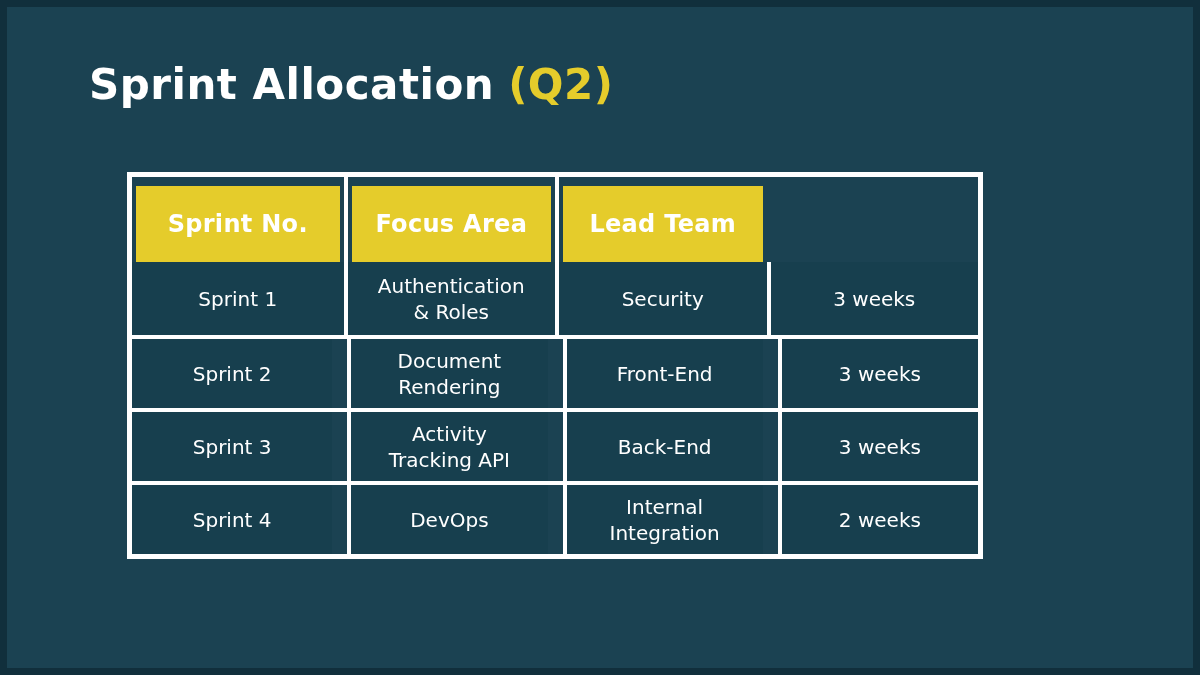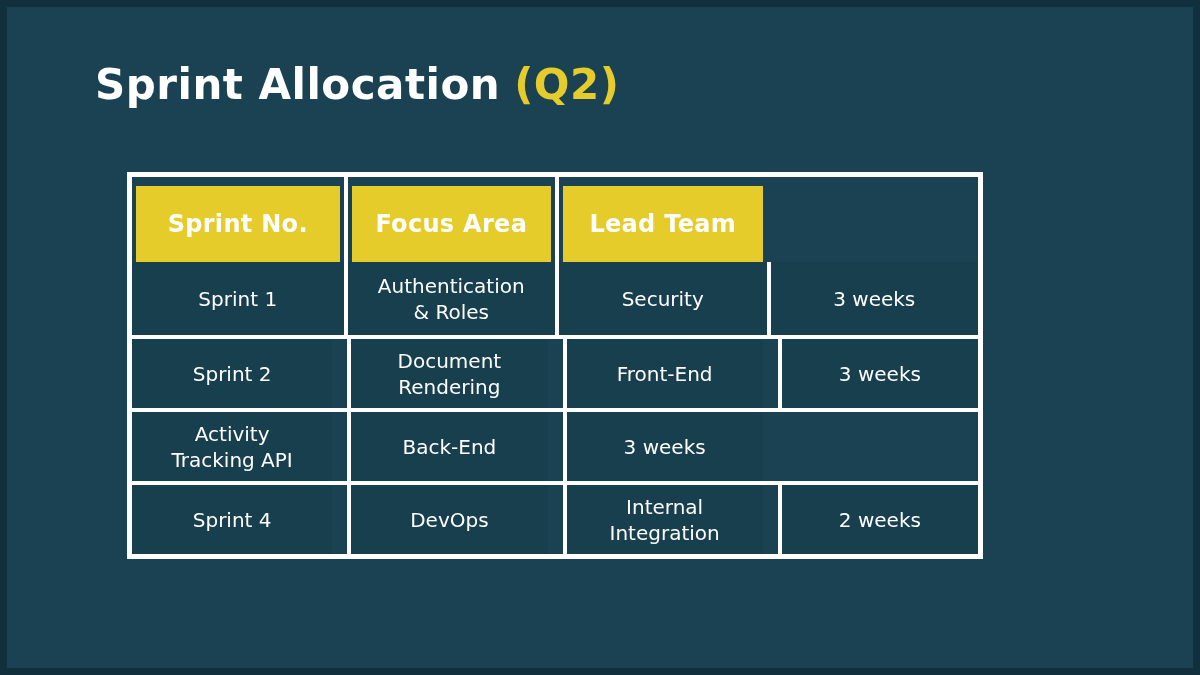--- a/index.html
+++ b/index.html
@@ -25,21 +25,21 @@
   
   .vignette {
     position: absolute;
     inset: 0;
     box-shadow: inset 0 0 0 7px rgba(9, 32, 42, 0.55);
     pointer-events: none;
     z-index: 5;
   }
   .title {
     position: absolute;
-    left: 95px;
+    left: 89px;
     top: 60px;
     margin: 0;
     font-size: 42px;
     font-weight: bold;
     color: var(--text);
     letter-spacing: 0.5px;
     white-space: nowrap;
   }
   .title .quarter {
     color: var(--accent);
@@ -123,20 +123,21 @@
 
   <div class="row body">
     <div class="cell bcell">Sprint 2</div>
     <div class="cell bcell">Document
 Rendering</div>
     <div class="cell bcell">Front-End</div>
     <div class="cell bcell">3 weeks</div>
   </div>
 
   <div class="row body">
+    <div class="cell bcell">Sprint 3</div>
     <div class="cell bcell">Activity
 Tracking API</div>
     <div class="cell bcell">Back-End</div>
     <div class="cell bcell">3 weeks</div>
   </div>
 
   <div class="row body">
     <div class="cell bcell">Sprint 4</div>
     <div class="cell bcell">DevOps</div>
     <div class="cell bcell">Internal

